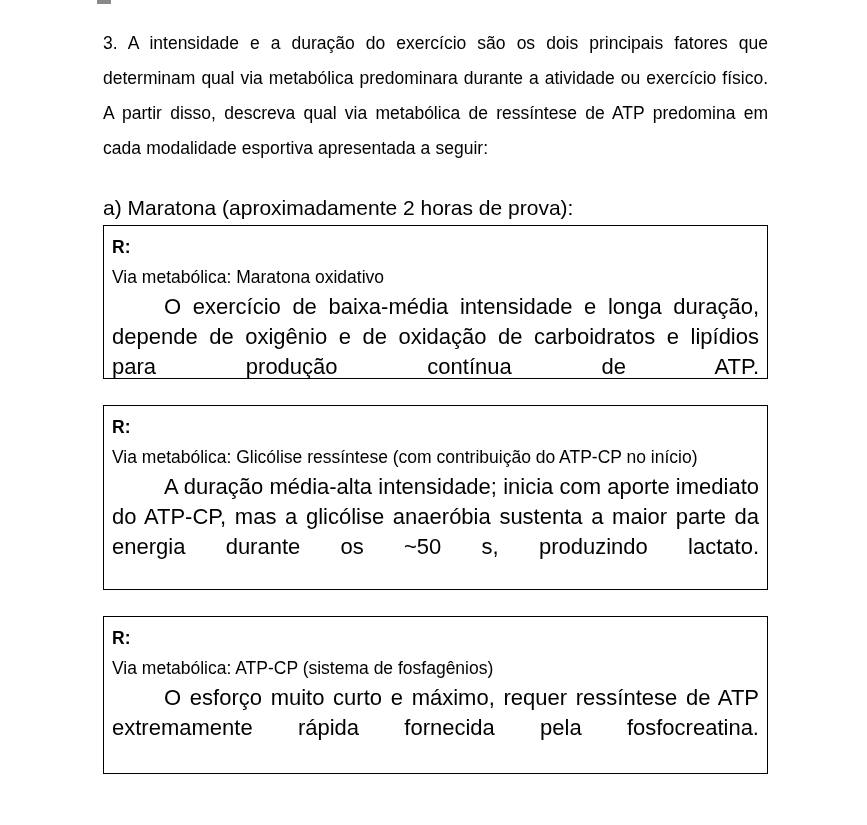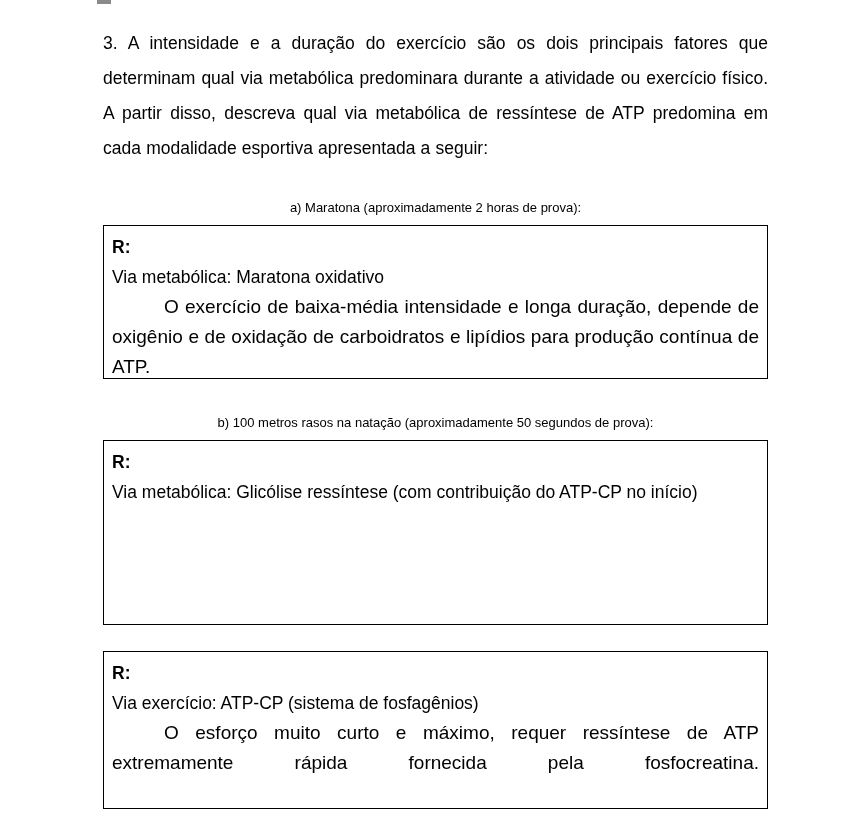--- a/index.html
+++ b/index.html
@@ -44,23 +44,23 @@
     padding-top: 26px;
     font-size: 17.5px;
     line-height: 35px;
     text-align: justify;
     text-justify: inter-word;
     word-spacing: 0.02em;
   }
 
   .section-label {
     margin: 0;
-    font-size: 13px;
+    font-size: 21px;
     line-height: 35px;
-    text-align: center;
+    text-align: left;
     white-space: nowrap;
   }
 
   .spacer-before-a { height: 24px; }
   .spacer-before-b { height: 26px; }
   .spacer-before-c { height: 26px; }
 
   .answer-box {
     border: 1px solid #000000;
     box-sizing: border-box;
@@ -80,21 +80,21 @@
     text-align: left;
     white-space: nowrap;
   }
 
   .box-line.bold {
     font-weight: bold;
   }
 
   .box-para {
     margin: 0;
-    font-size: 19px;
+    font-size: 22px;
     line-height: 30px;
     text-align: justify;
     text-justify: inter-word;
     text-indent: 52px;
   }
 
   .box-para:last-child::after {
     content: "";
     display: inline-block;
     width: 100%;
@@ -116,30 +116,30 @@
     <p class="section-label">a) Maratona (aproximadamente 2 horas de prova):</p>
 
     <div class="answer-box box-a">
       <p class="box-line bold">R:</p>
       <p class="box-line">Via metabólica: Maratona oxidativo</p>
       <p class="box-para">O exercício de baixa-média intensidade e longa duração, depende de oxigênio e de oxidação de carboidratos e lipídios para produção contínua de ATP.</p>
     </div>
 
     <div class="spacer-before-b"></div>
 
-    <p class="section-label">b) 100 metros rasos na natação (aproximadamente 50 segundos de prova):</p>
 
     <div class="answer-box box-b">
       <p class="box-line bold">R:</p>
       <p class="box-line">Via metabólica: Glicólise ressíntese (com contribuição do ATP-CP no início)</p>
+      <p class="box-para">A duração média-alta intensidade; inicia com aporte imediato do ATP-CP, mas a glicólise anaeróbia sustenta a maior parte da energia durante os ~50 s, produzindo lactato.</p>
     </div>
 
     <div class="spacer-before-c"></div>
 
 
     <div class="answer-box box-c">
       <p class="box-line bold">R:</p>
-      <p class="box-line">Via exercício: ATP-CP (sistema de fosfagênios)</p>
+      <p class="box-line">Via metabólica: ATP-CP (sistema de fosfagênios)</p>
       <p class="box-para">O esforço muito curto e máximo, requer ressíntese de ATP extremamente rápida fornecida pela fosfocreatina.</p>
     </div>
 
   </div>
 </div>
 
 </body></html>

